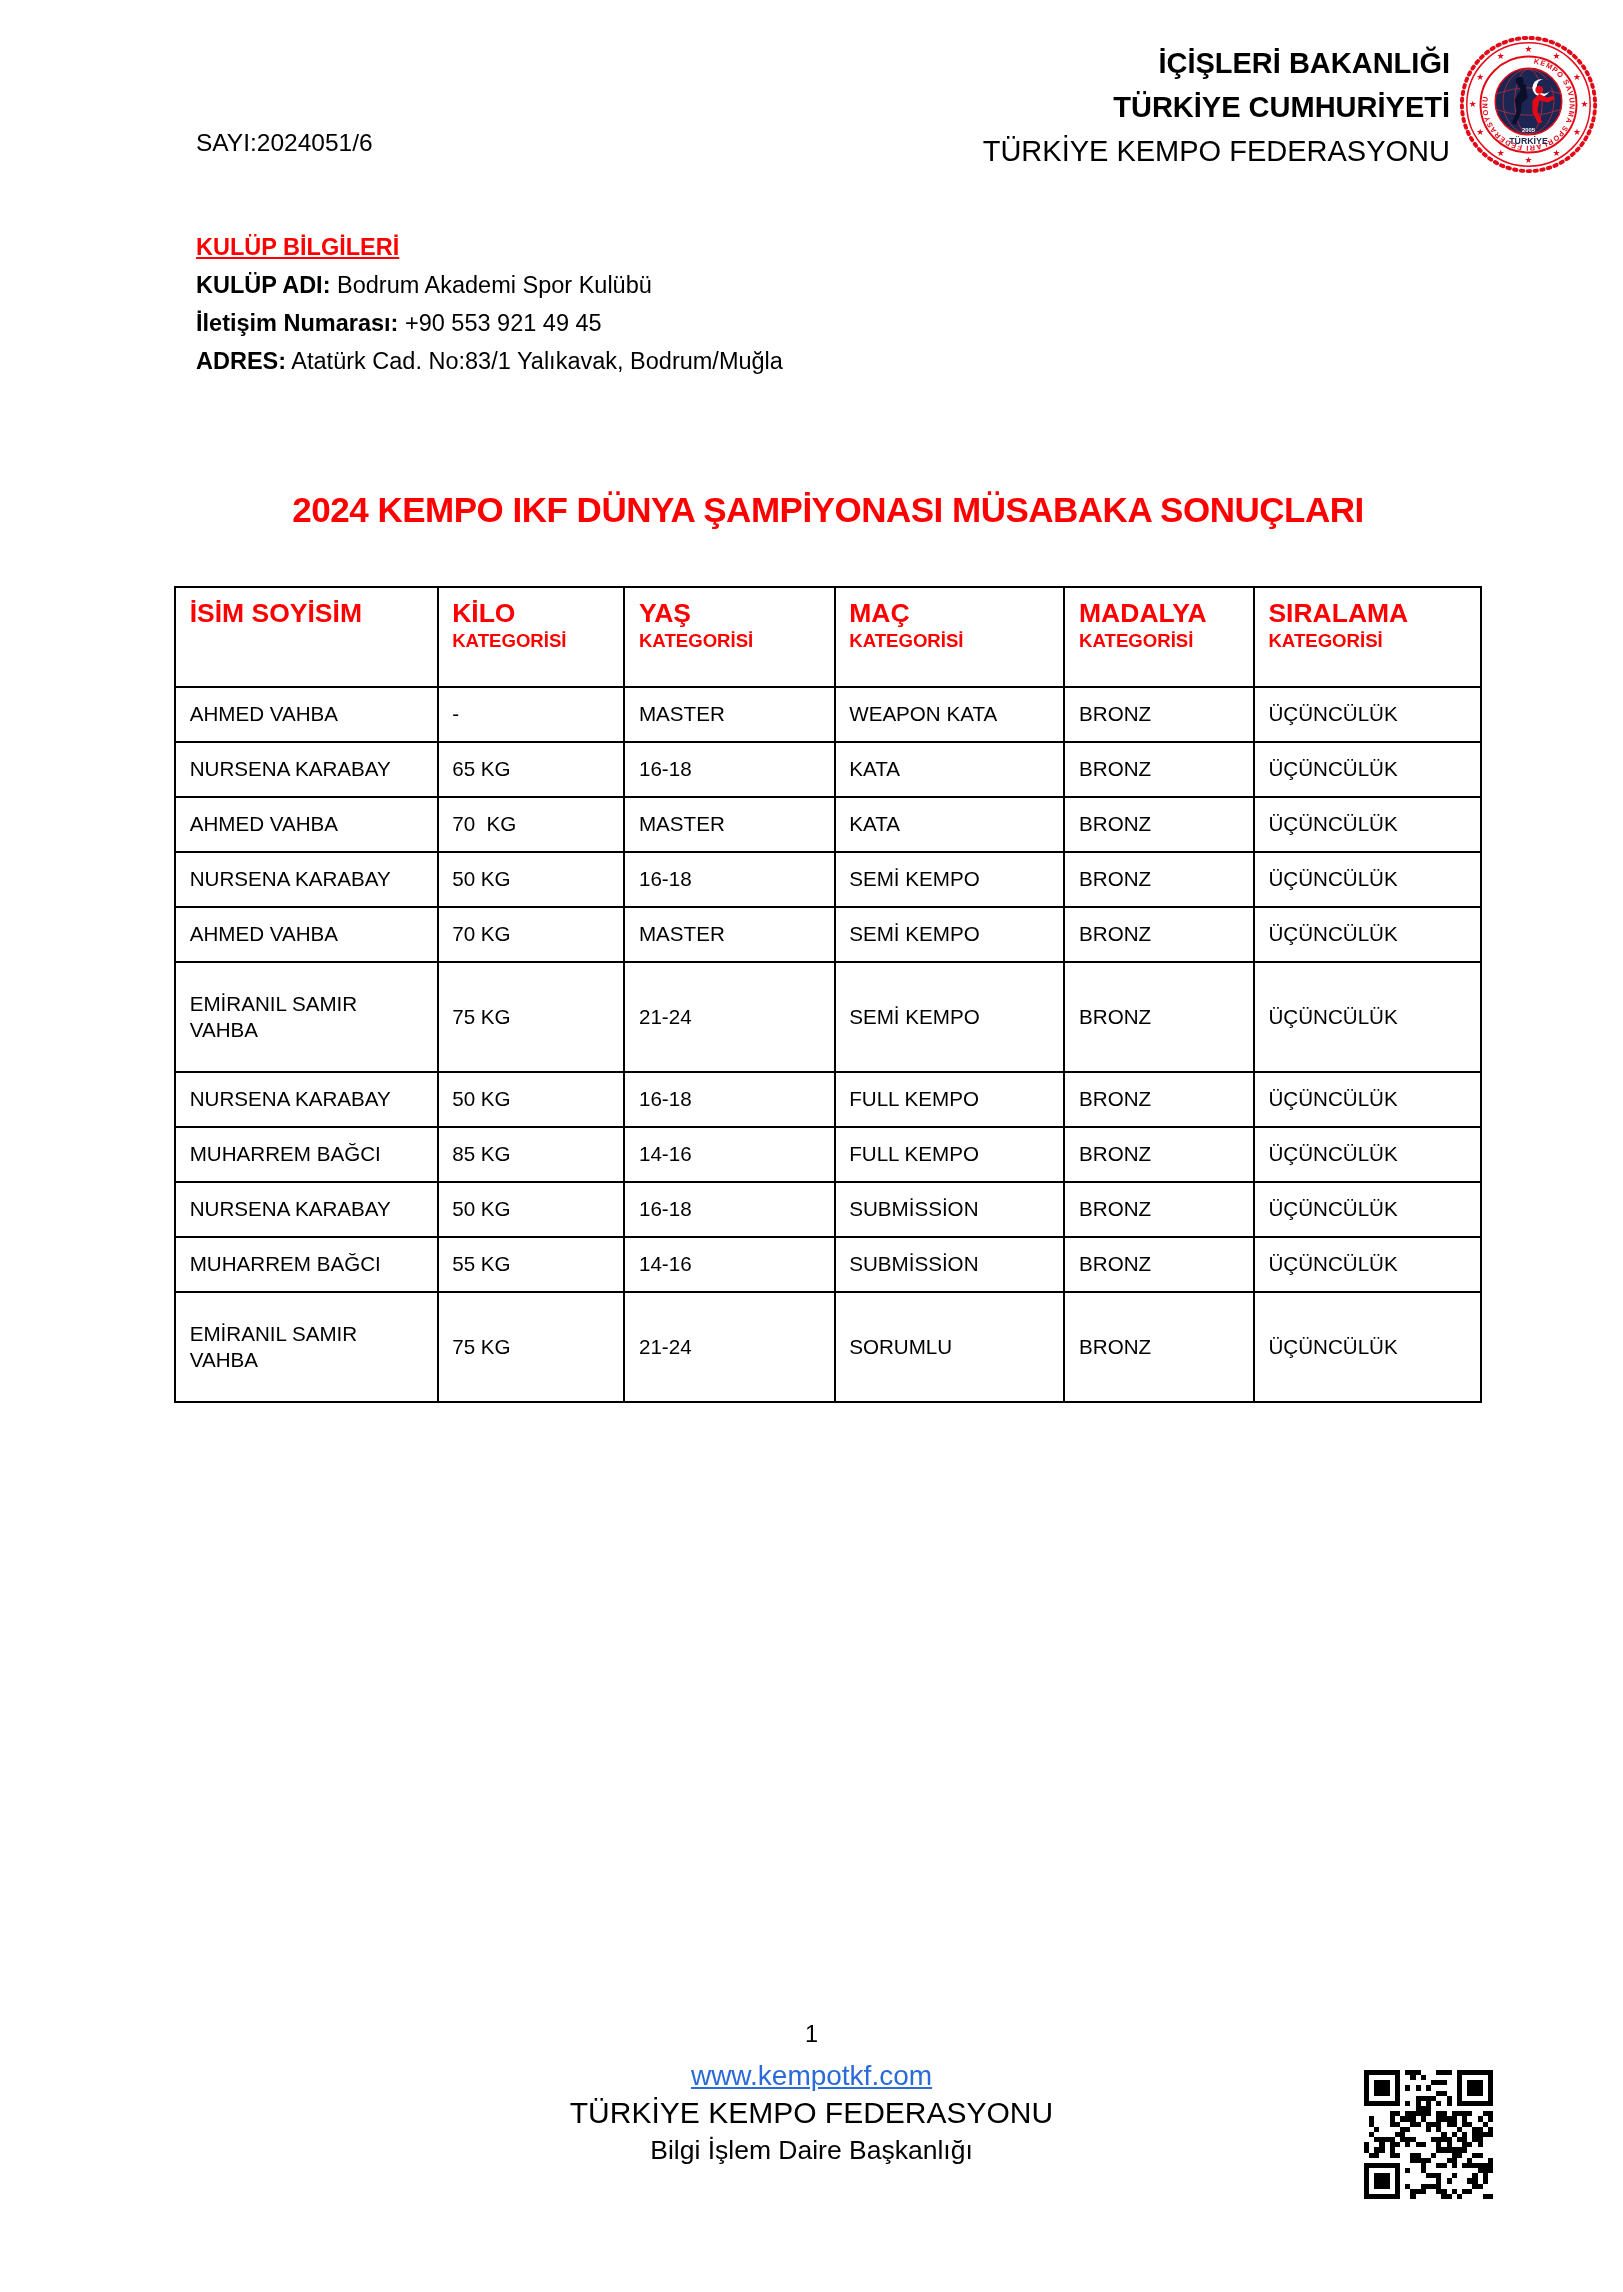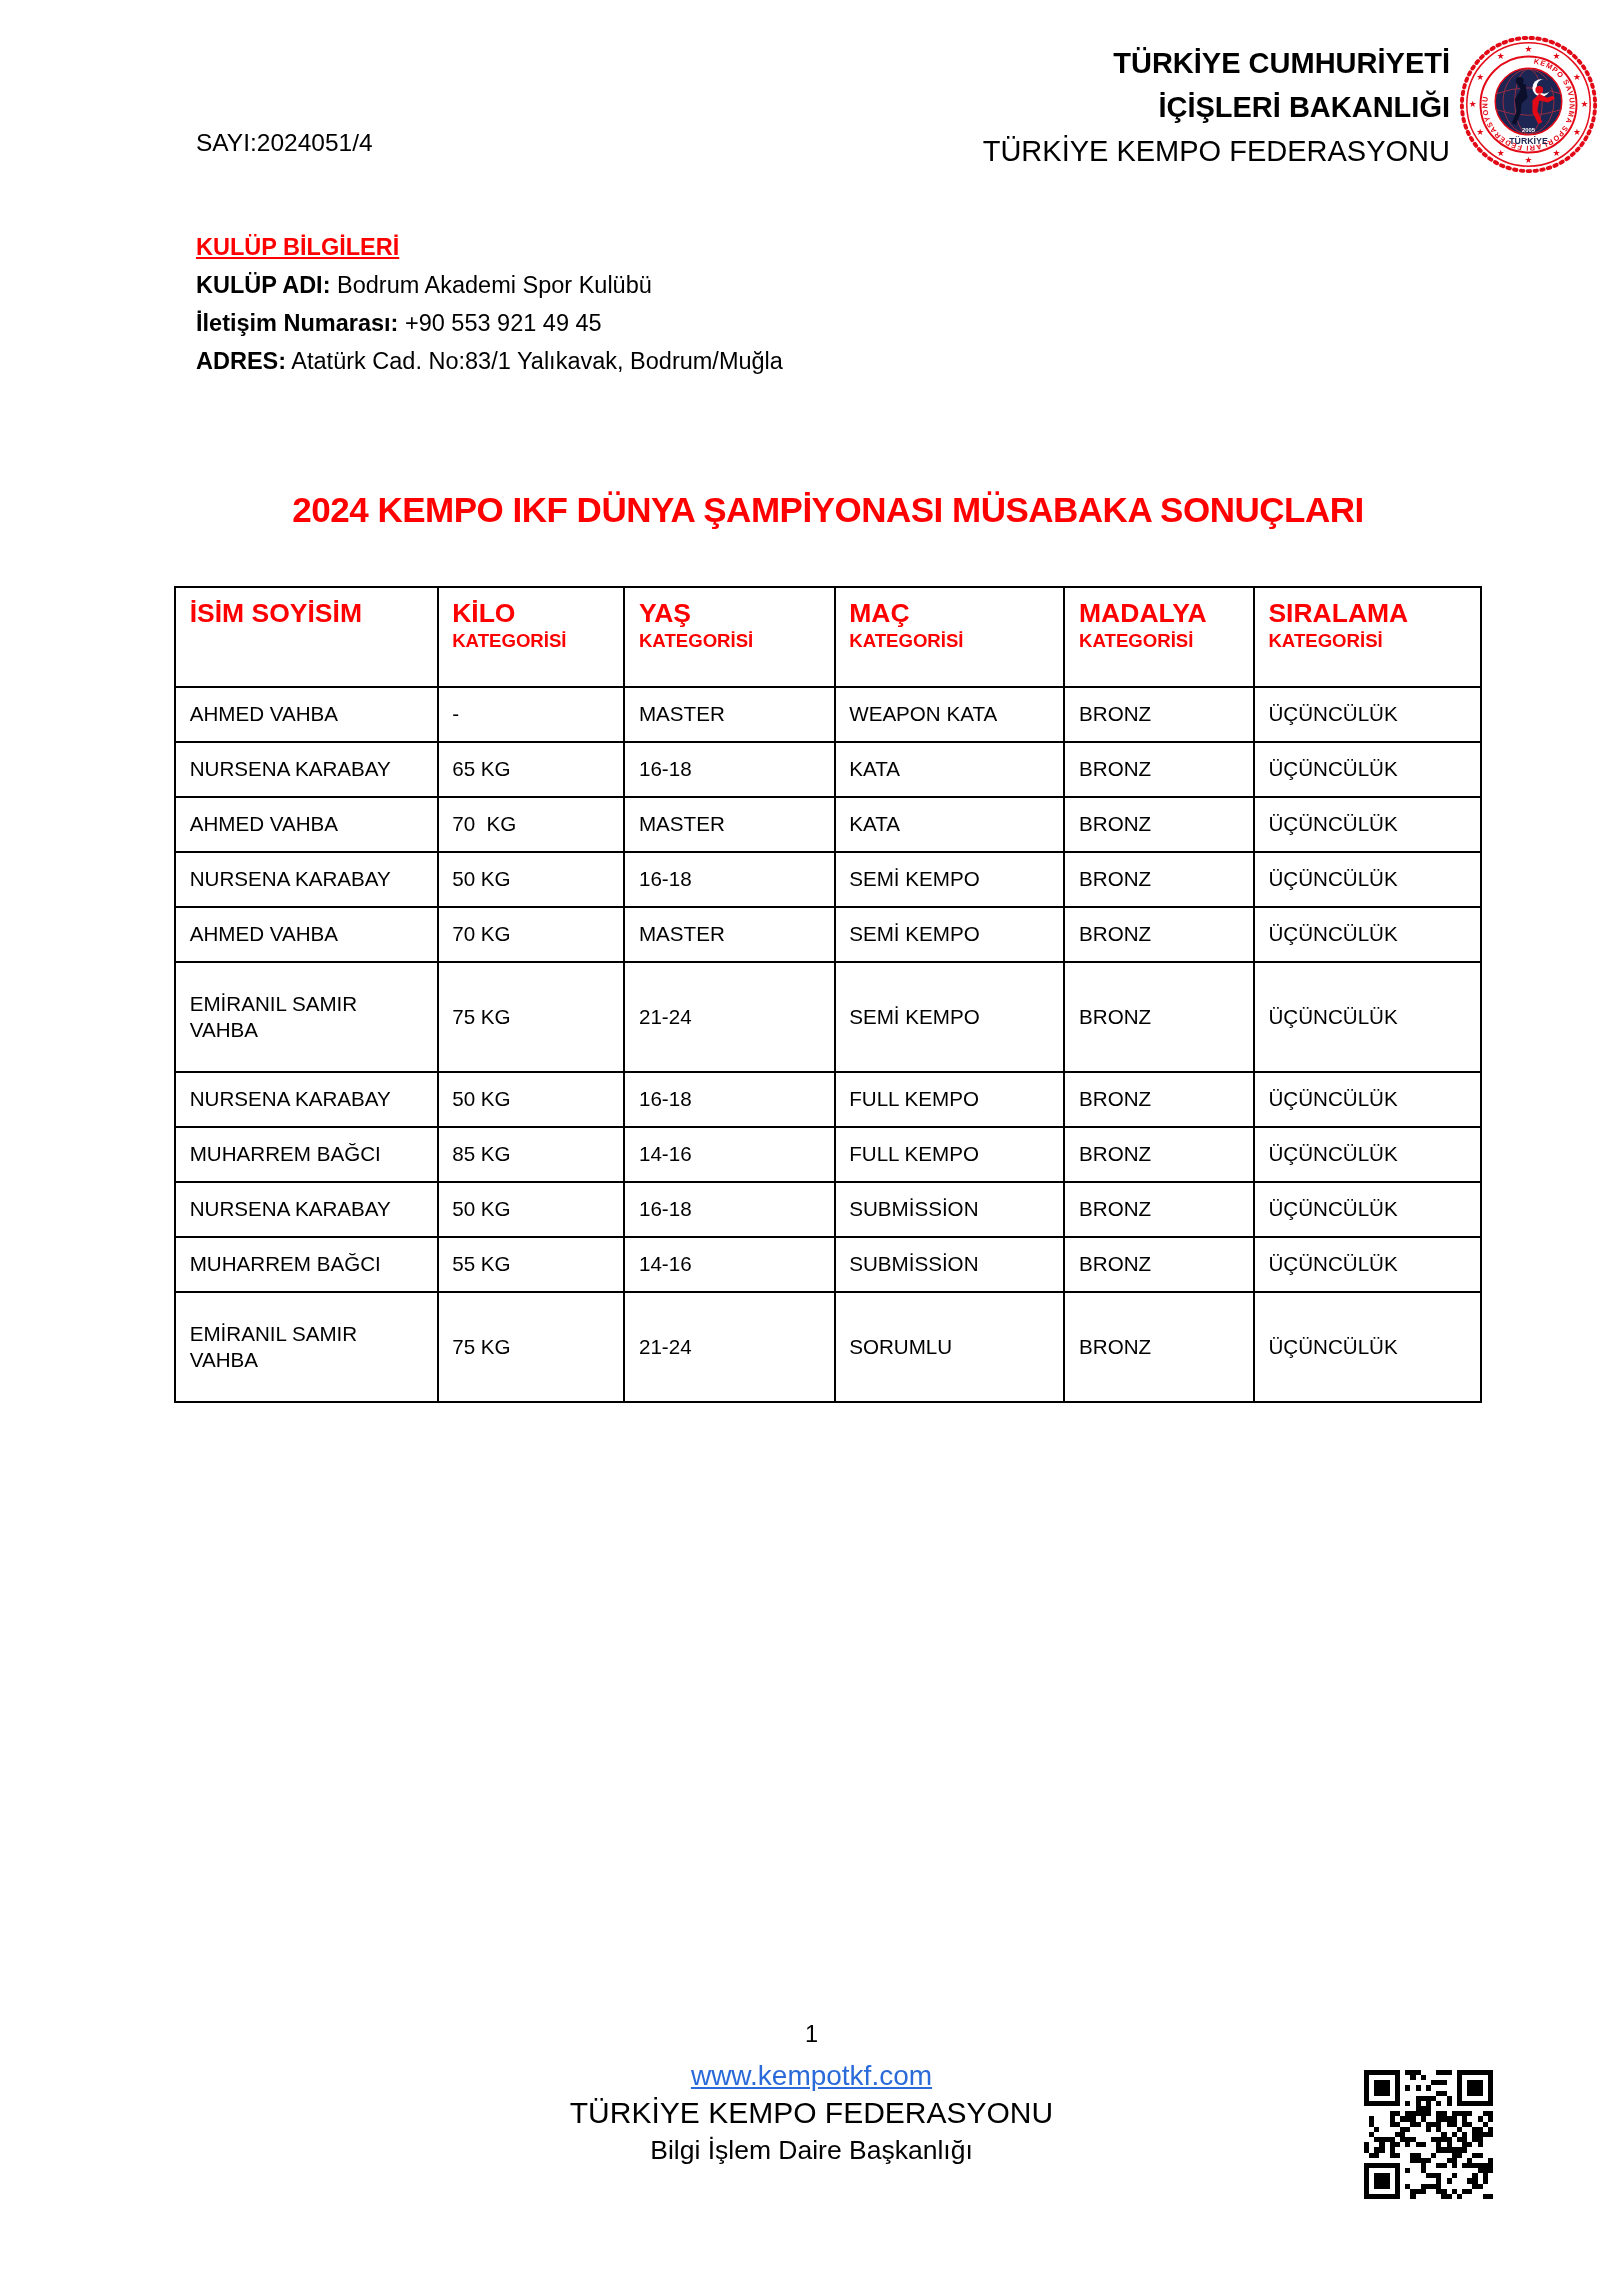--- a/index.html
+++ b/index.html
@@ -80,25 +80,25 @@
   .footer .dept{font-size:26.5px;line-height:37px;}
   .qr{
     position:absolute;left:1364px;top:2070px;width:129px;height:129px;
   }
 </style>
 </head>
 <body>
 
 <div class="page">
 
-  <div class="sayi">SAYI:2024051/4</div>
+  <div class="sayi">SAYI:2024051/6</div>
 
   <div class="header-right">
+    <div class="hl-bold">İÇİŞLERİ BAKANLIĞI</div>
     <div class="hl-bold">TÜRKİYE CUMHURİYETİ</div>
-    <div class="hl-bold">İÇİŞLERİ BAKANLIĞI</div>
     <div>TÜRKİYE KEMPO FEDERASYONU</div>
   </div>
 
   <svg class="logo" viewBox="0 0 146 146" id="logo-svg">
     <circle cx="73" cy="73" r="69" fill="#ffffff"></circle>
     <circle cx="73" cy="73" r="68" fill="none" stroke="#e30a17" stroke-width="4" stroke-dasharray="2.5 4.5" stroke-linecap="round"></circle>
     <circle cx="73" cy="73" r="63" fill="none" stroke="#e30a17" stroke-width="1.5"></circle>
     <g id="logo-stars">
         <text x="73" y="19" text-anchor="middle" font-size="9" fill="#e30a17">★</text>
         <text x="101.5" y="26.636551984286996" text-anchor="middle" font-size="9" fill="#e30a17">★</text>

